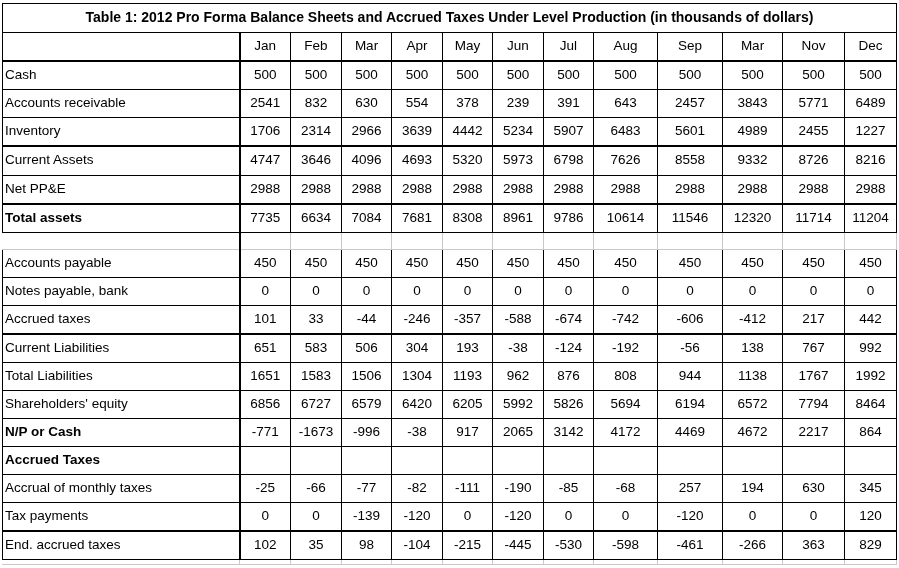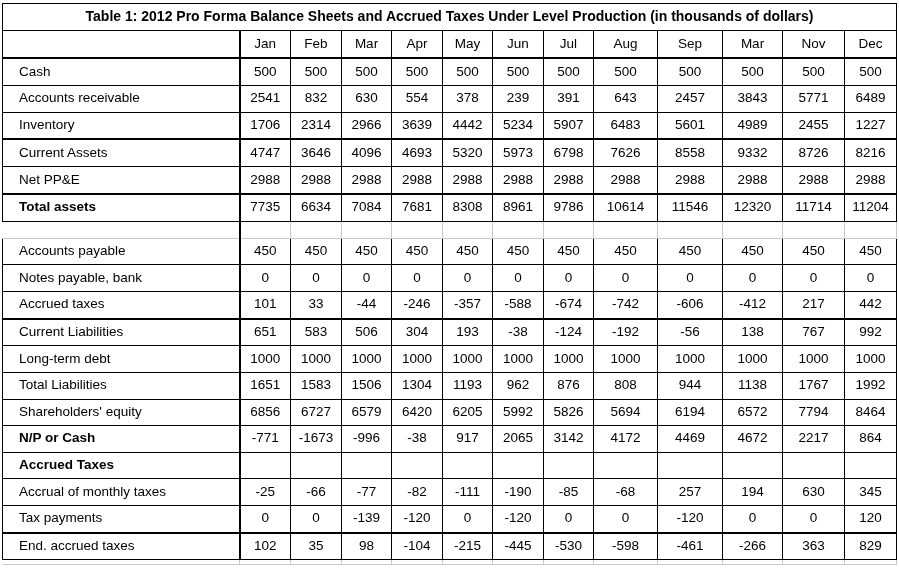--- a/index.html
+++ b/index.html
@@ -30,21 +30,21 @@
     font-size: 13.5px;
     line-height: 1.1;
     padding: 1px 3px;
     text-align: center;
     vertical-align: middle;
     overflow: hidden;
     white-space: nowrap;
   }
   td.label-cell {
     text-align: left;
-    padding-left: 16px;
+    padding-left: 2px;
     border-right: 2px solid #000000;
   }
   td.title-cell {
     font-weight: bold;
     font-size: 14px;
     text-align: center;
   }
   tr.thick-top td {
     border-top: 2px solid #000000;
   }
@@ -265,35 +265,20 @@
           <td>193</td>
           <td>-38</td>
           <td>-124</td>
           <td>-192</td>
           <td>-56</td>
           <td>138</td>
           <td>767</td>
           <td>992</td>
         </tr>
         <tr>
-          <td class="label-cell">Long-term debt</td>
-          <td>1000</td>
-          <td>1000</td>
-          <td>1000</td>
-          <td>1000</td>
-          <td>1000</td>
-          <td>1000</td>
-          <td>1000</td>
-          <td>1000</td>
-          <td>1000</td>
-          <td>1000</td>
-          <td>1000</td>
-          <td>1000</td>
-        </tr>
-        <tr>
           <td class="label-cell">Total Liabilities</td>
           <td>1651</td>
           <td>1583</td>
           <td>1506</td>
           <td>1304</td>
           <td>1193</td>
           <td>962</td>
           <td>876</td>
           <td>808</td>
           <td>944</td>

